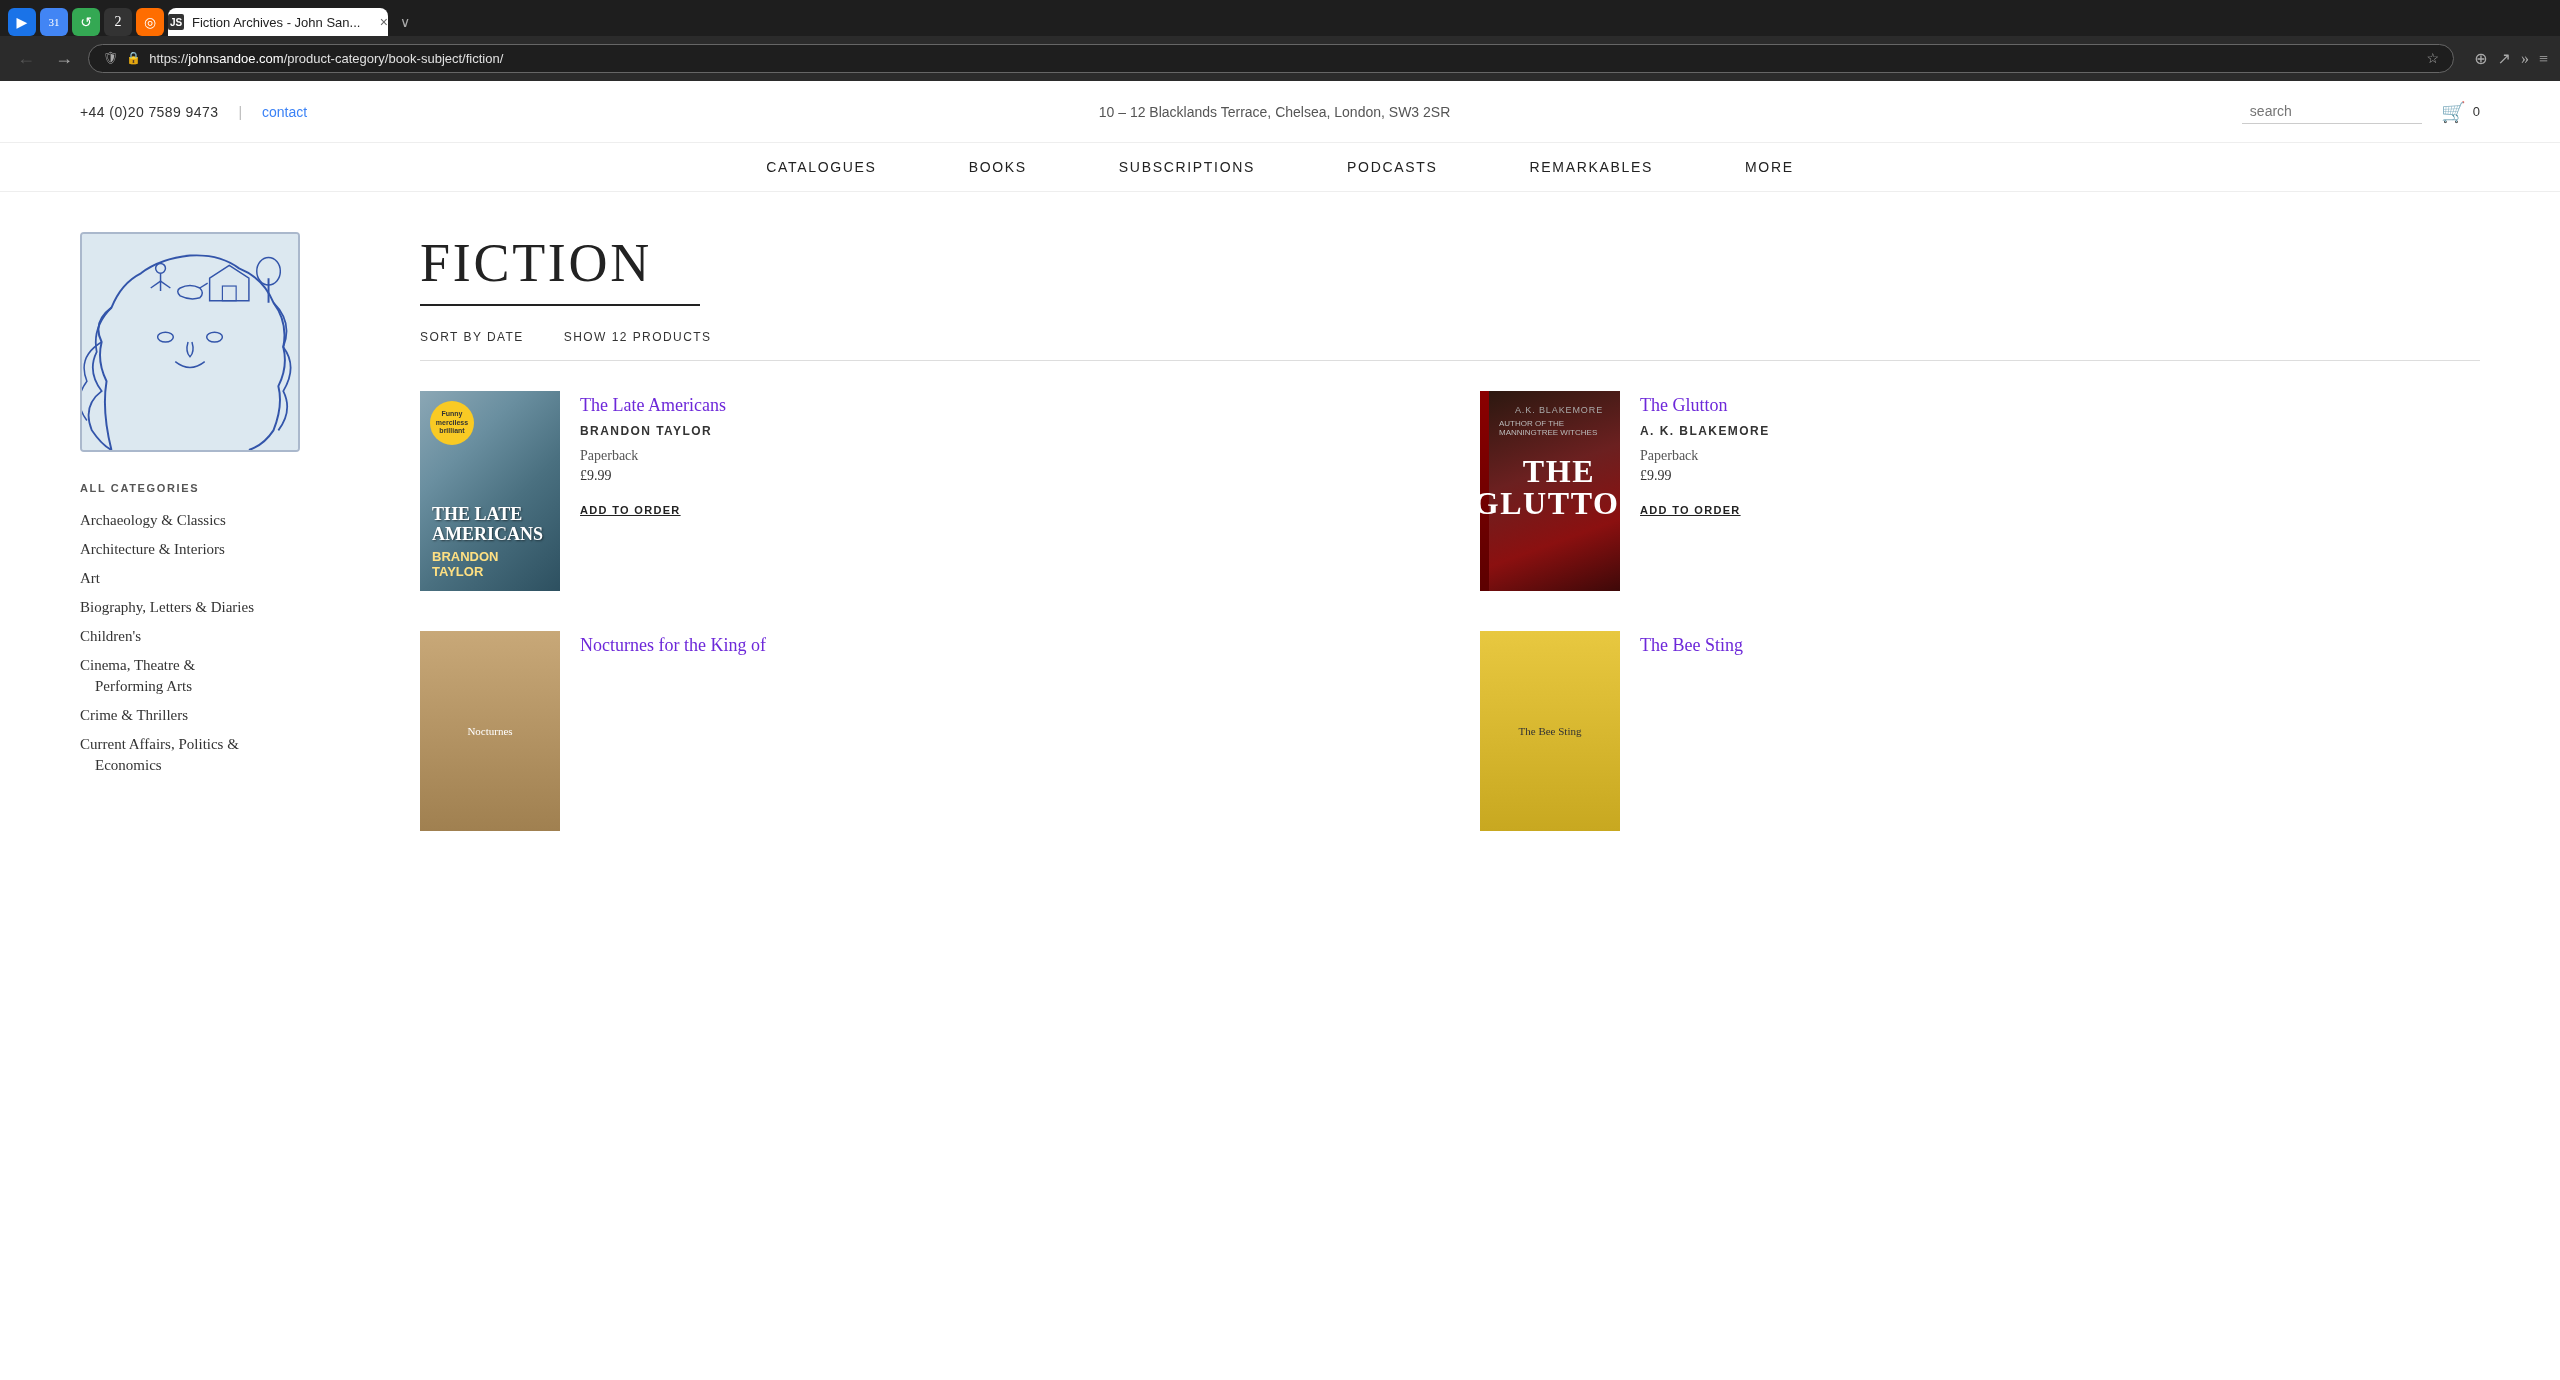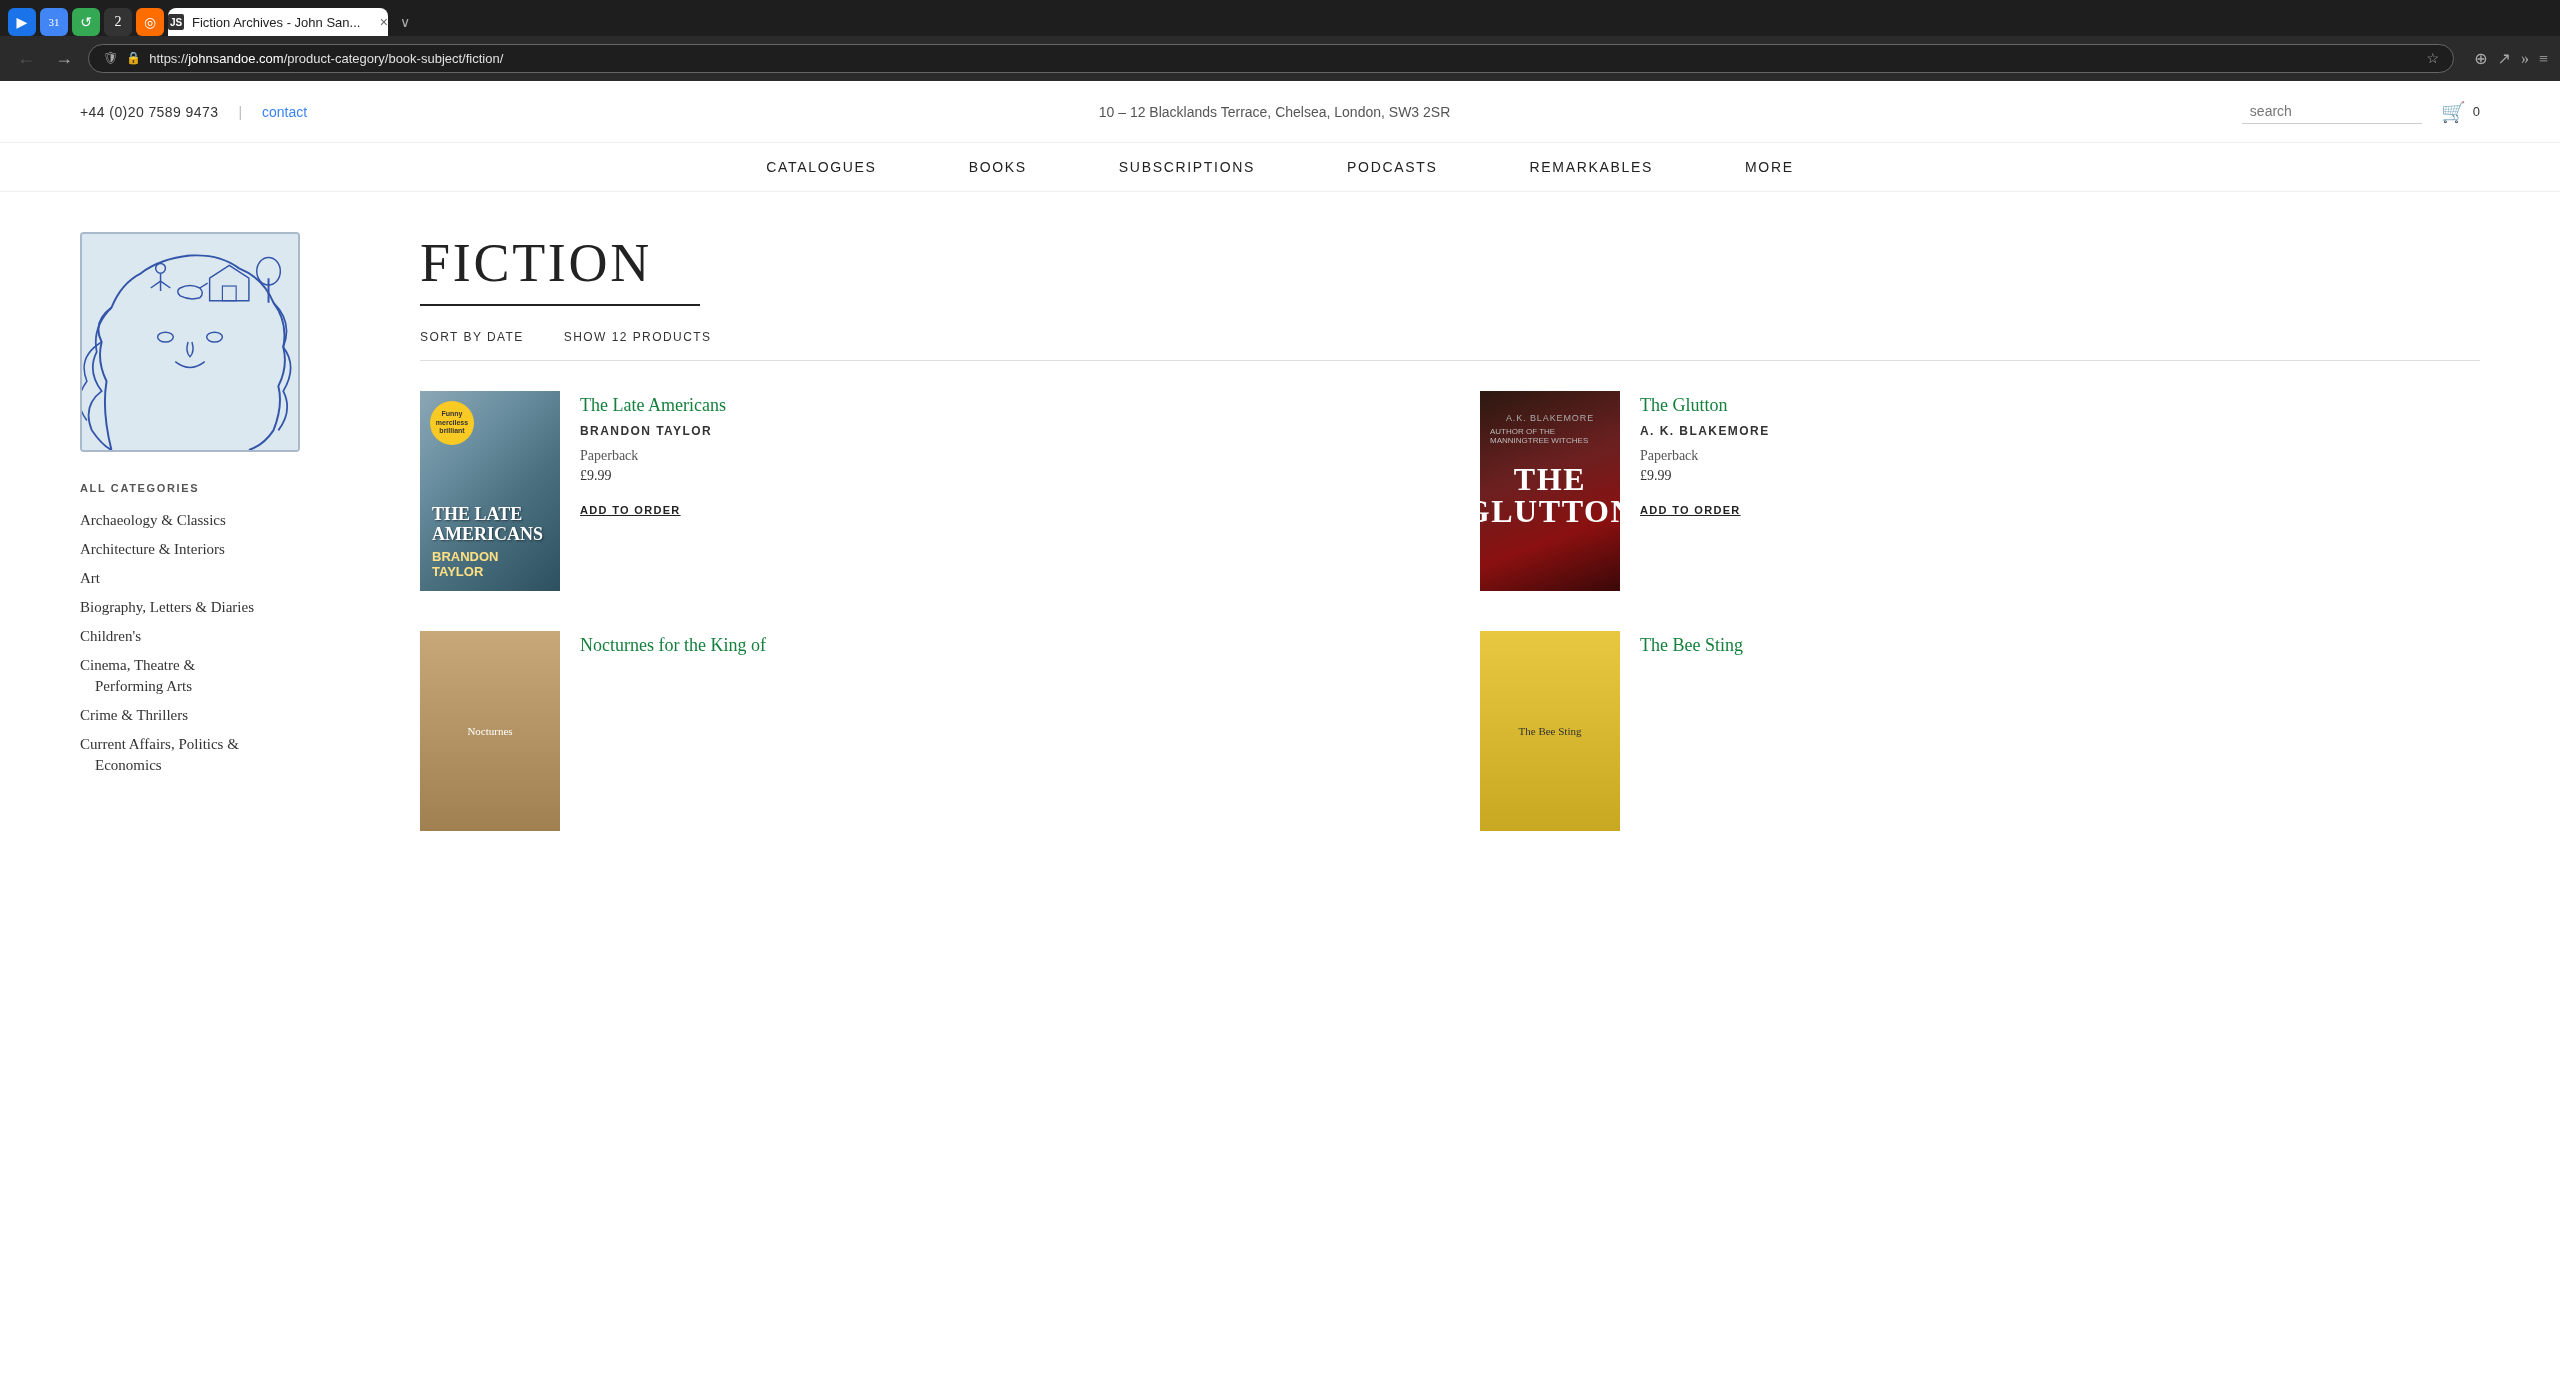--- a/index.html
+++ b/index.html
@@ -325,21 +325,22 @@
       flex-shrink: 0;
     }
     .book-cover-glutton-inner {
       width: 100%;
       height: 100%;
       background: linear-gradient(160deg, #2c1810 0%, #6b2020 40%, #8b1010 70%, #3a0808 100%);
       display: flex;
       flex-direction: column;
       align-items: center;
       justify-content: flex-start;
-      padding: 22px 10px;
+      padding: 14px 10px;
+      margin-left: 9px;
     }
     .glutton-title {
       color: #fff;
       font-size: 32px;
       font-weight: bold;
       font-family: Georgia, serif;
       text-align: center;
       line-height: 1;
       letter-spacing: 0.05em;
       margin-top: 10px;
@@ -359,21 +360,21 @@
       overflow: hidden;
       flex-shrink: 0;
     }
 
     .product-info { flex: 1; padding-top: 4px; }
     .product-title {
       font-size: 18px;
       font-weight: normal;
       font-family: Georgia, serif;
       margin-bottom: 8px;
-      color: #15803d;
+      color: #6d28d9;
     }
     .product-author {
       font-size: 12px;
       letter-spacing: 0.12em;
       color: #333;
       font-family: Arial, sans-serif;
       font-weight: bold;
       margin-bottom: 10px;
     }
     .product-format {

